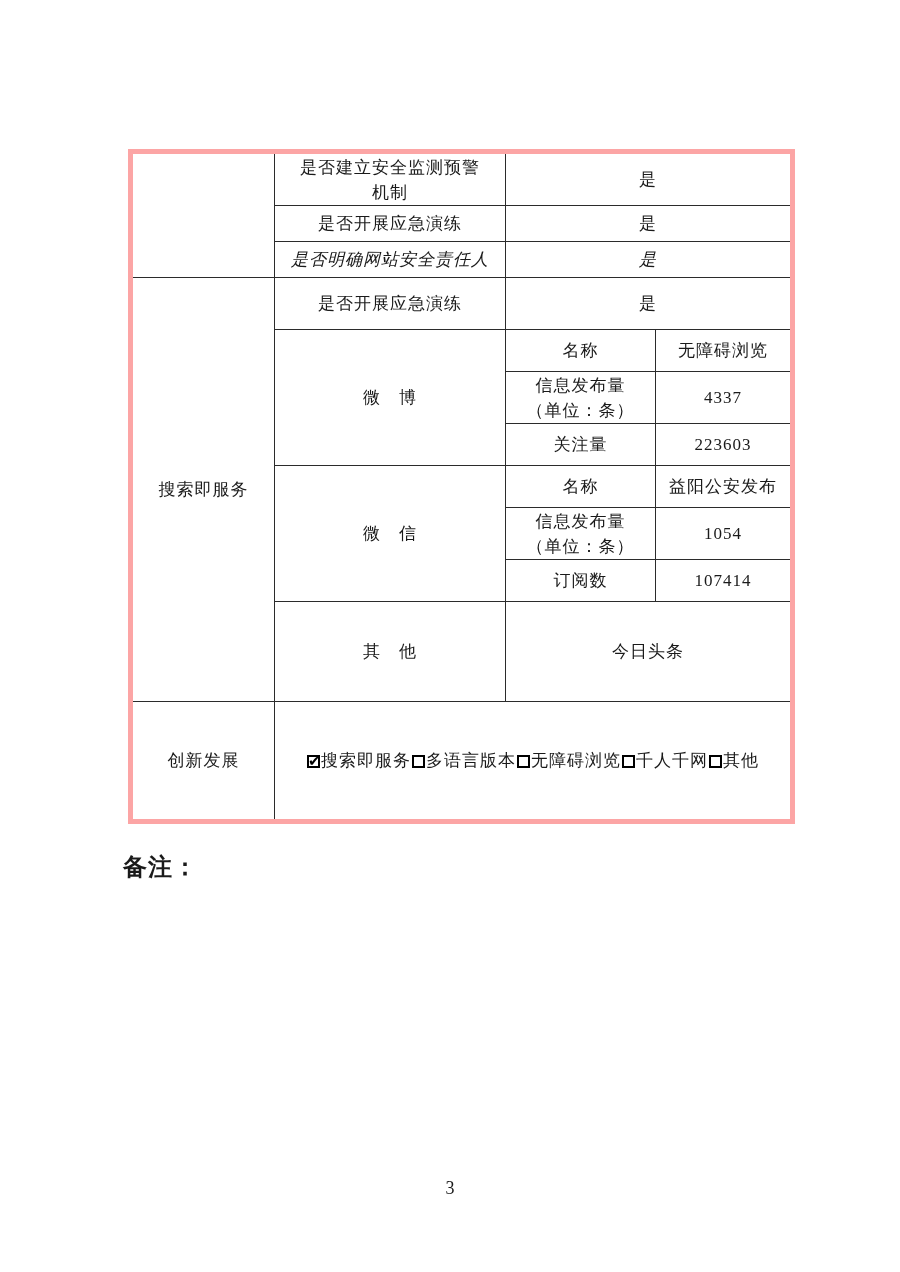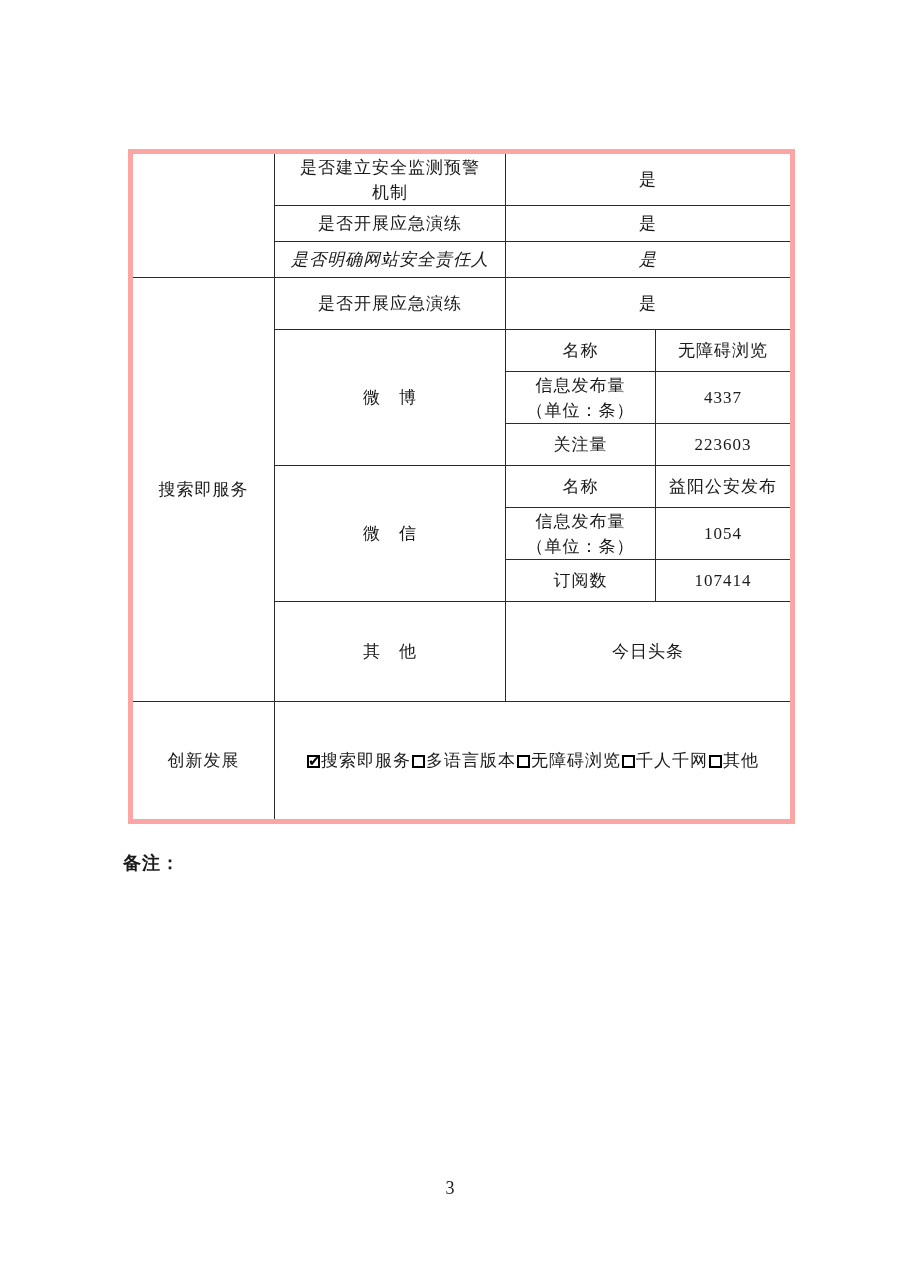--- a/index.html
+++ b/index.html
@@ -66,21 +66,21 @@
     font-size: 15px;
     line-height: 15px;
     font-weight: bold;
     color: #000;
     font-family: "DejaVu Sans", sans-serif;
     letter-spacing: 0;
   }
   .note {
     position: absolute;
     left: 123px; top: 851px;
-    font-size: 18px;
+    font-size: 24px;
     font-weight: bold;
     letter-spacing: 1px;
   }
   .page-num {
     position: absolute;
     left: 0; top: 1178px;
     width: 100%;
     text-align: center;
     font-size: 18px;
   }

